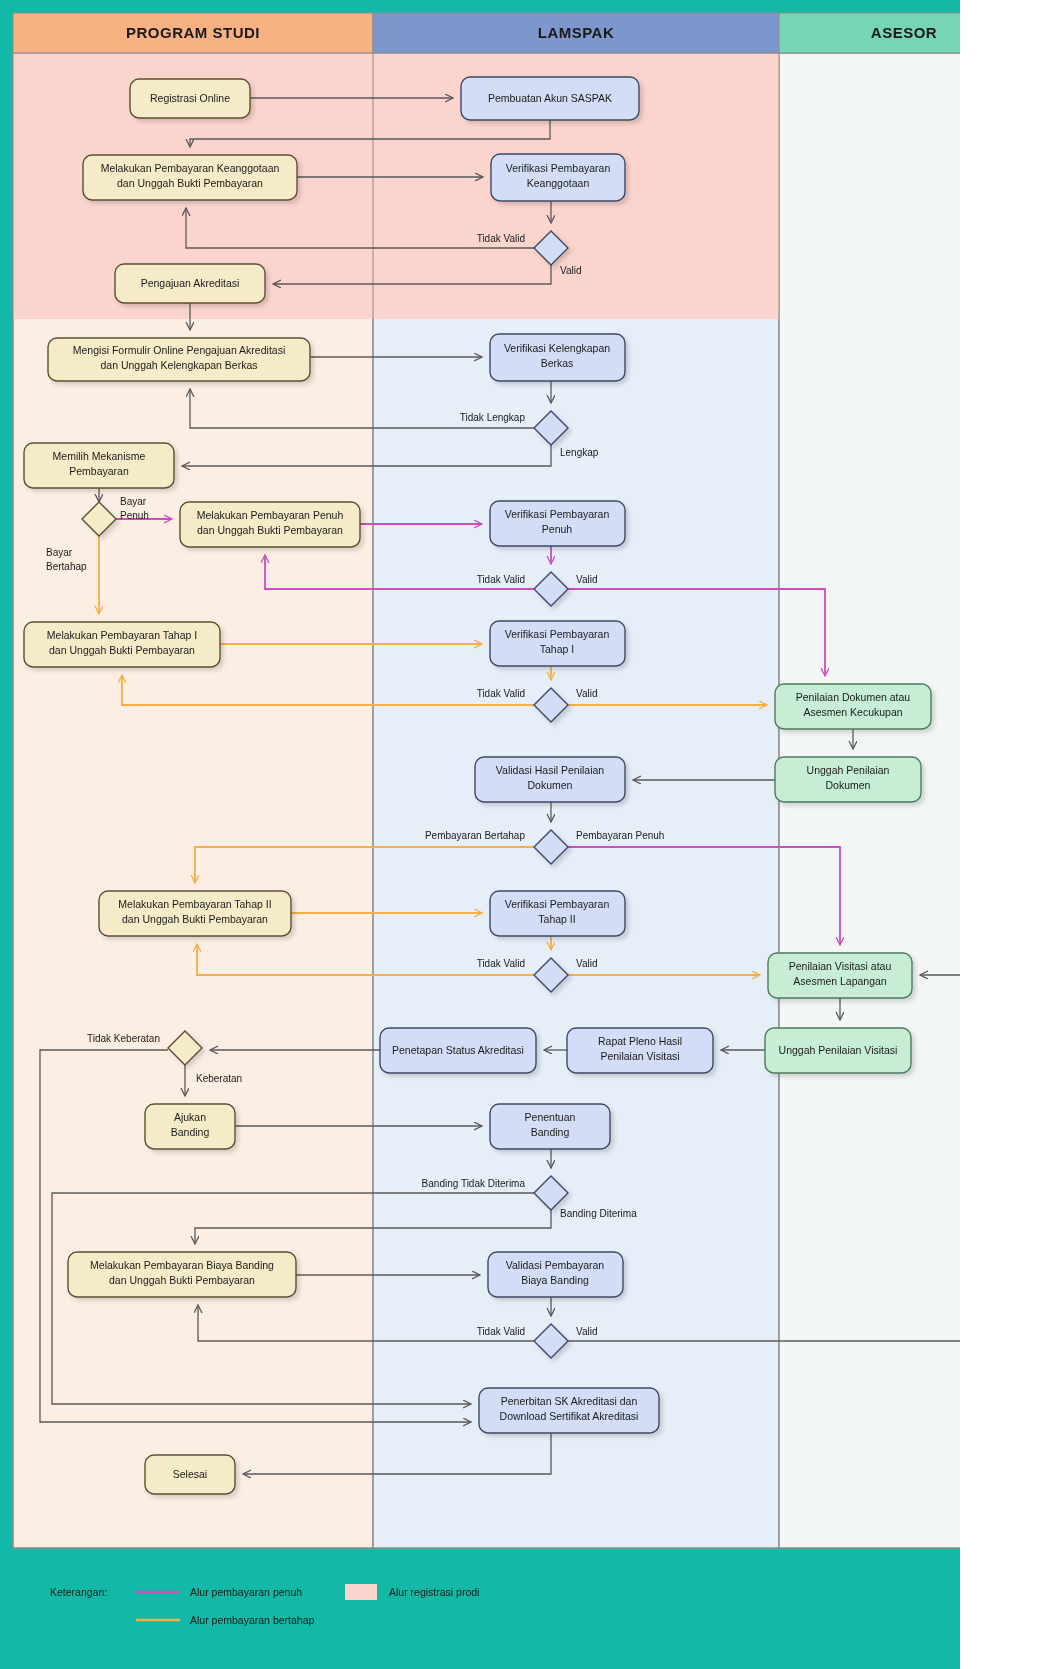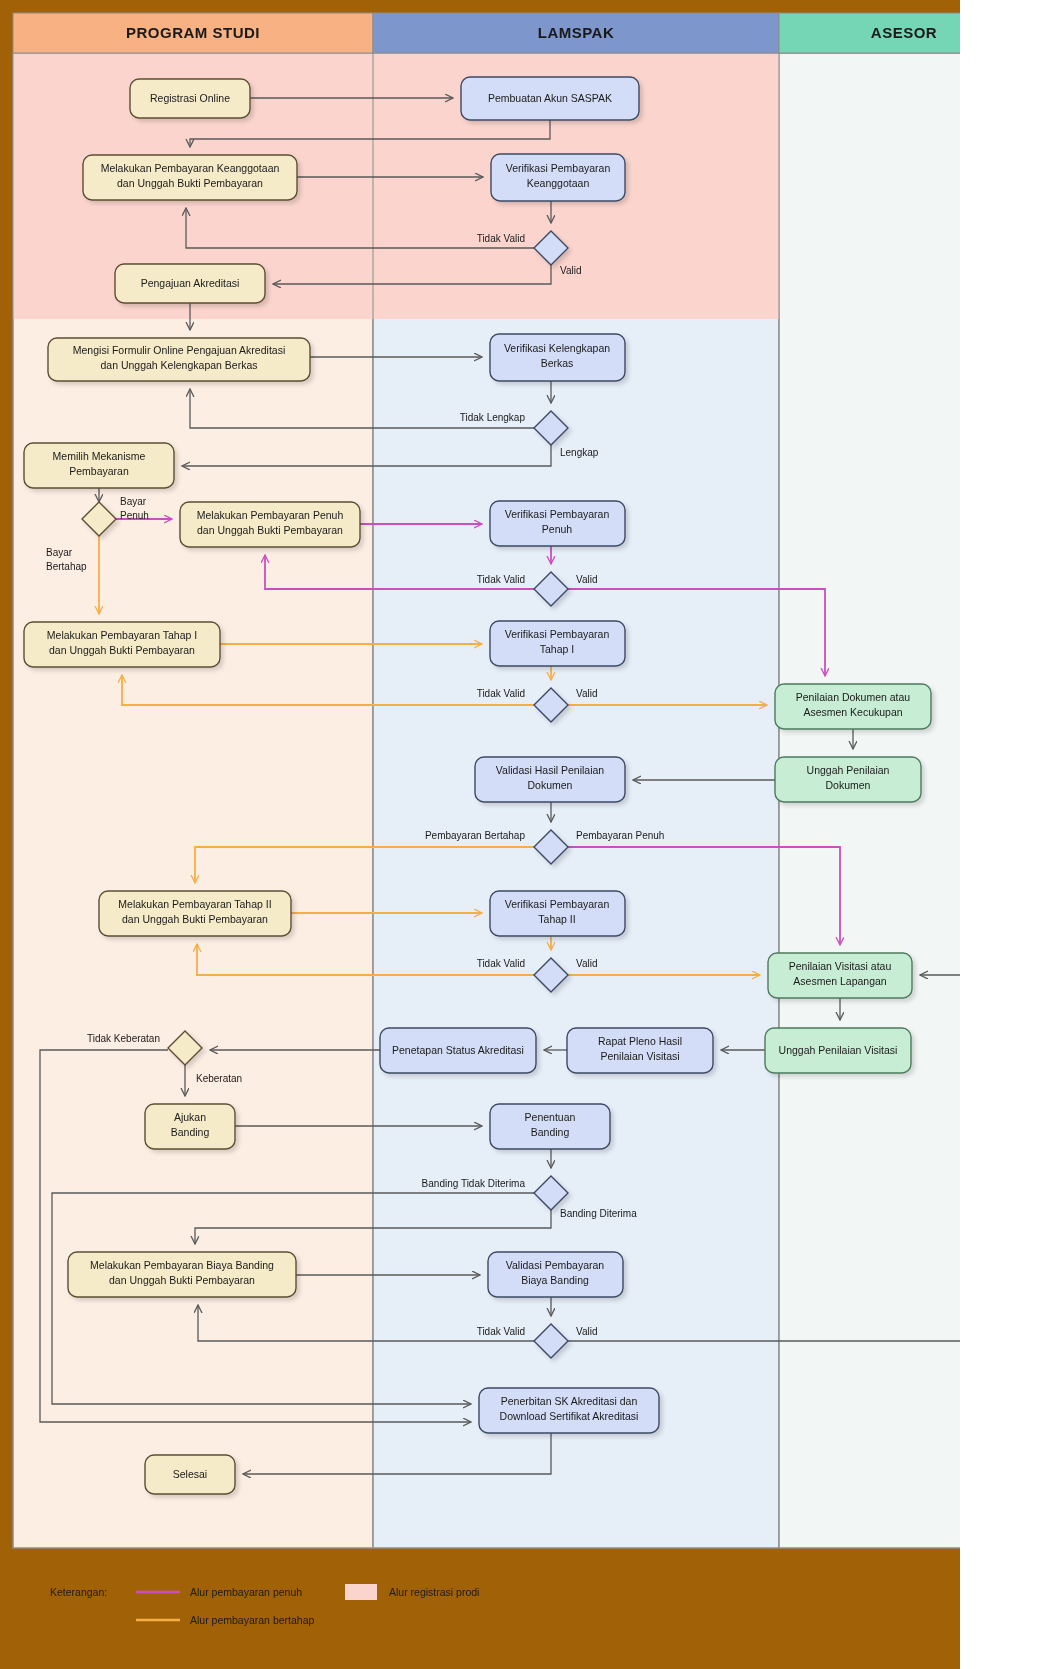--- a/index.html
+++ b/index.html
@@ -1,17 +1,17 @@
 <!DOCTYPE html>
 <html><head>
 <meta charset="utf-8">
 <style>
   html,body{margin:0;padding:0;background:#ffffff;}
   body{font-family:"Liberation Sans","DejaVu Sans",sans-serif;}
-  #canvas{position:relative;width:960px;height:1669px;background:#a16207;overflow:hidden;}
+  #canvas{position:relative;width:960px;height:1669px;background:#14b8a6;overflow:hidden;}
   svg{display:block;}
   .lane-title{font-size:15px;font-weight:600;letter-spacing:.5px;fill:#1a1a1a;}
   .node-label{font-size:10.5px;fill:#1a1a1a;}
   .edge-label{font-size:10px;fill:#1a1a1a;}
   .legend-label{font-size:10.5px;fill:#1a1a1a;}
   .legend-title{font-size:10.5px;fill:#1a1a1a;}
 </style>
 </head>
 <body>
 

